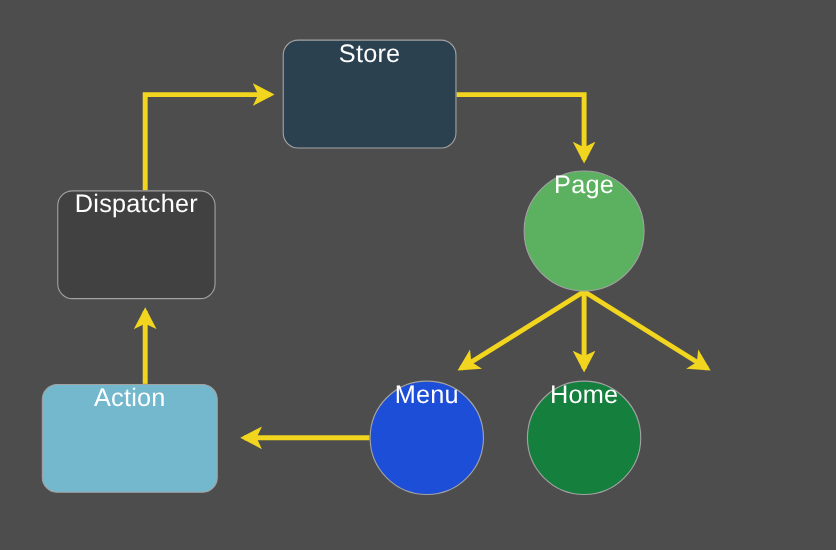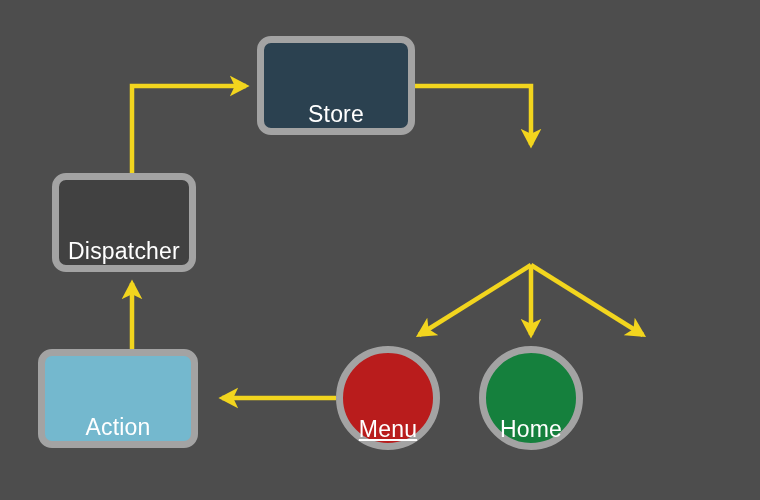--- a/index.html
+++ b/index.html
@@ -18,28 +18,28 @@
   #edges {
     position: absolute;
     left: 0;
     top: 0;
     width: 760px;
     height: 500px;
   }
   .node {
     position: absolute;
     display: flex;
-    align-items: flex-end;
+    align-items: flex-start;
     justify-content: center;
     box-sizing: border-box;
     color: #ffffff;
     font-size: 23px;
     font-weight: 400;
     letter-spacing: 0.2px;
-    border: 7px solid #a3a3a3;
+    border: 1px solid #a3a3a3;
     z-index: 5;
     user-select: none;
   }
   .node-rect {
     border-radius: 14px;
   }
   .node-circle {
     border-radius: 50%;
   }
   .node-label {
@@ -75,22 +75,25 @@
   </div>
 
   <div class="node node-rect" style="left:52px; top:173px; width:144px; height:99px; background:#414141;">
     <span class="node-label">Dispatcher</span>
   </div>
 
   <div class="node node-rect" style="left:38px; top:349px; width:160px; height:99px; background:#74b8ce;">
     <span class="node-label">Action</span>
   </div>
 
+  <div class="node node-circle" style="left:476px; top:155px; width:110px; height:110px; background:#5cb161;">
+    <span class="node-label">Page</span>
+  </div>
 
-  <div class="node node-circle" style="left:336px; top:346px; width:104px; height:104px; background:#b91c1c;text-decoration:underline;">
+  <div class="node node-circle" style="left:336px; top:346px; width:104px; height:104px; background:#1d4ed8;">
     <span class="node-label">Menu</span>
   </div>
 
   <div class="node node-circle" style="left:479px; top:346px; width:104px; height:104px; background:#15803d;">
     <span class="node-label">Home</span>
   </div>
 
 
 </div>
 

